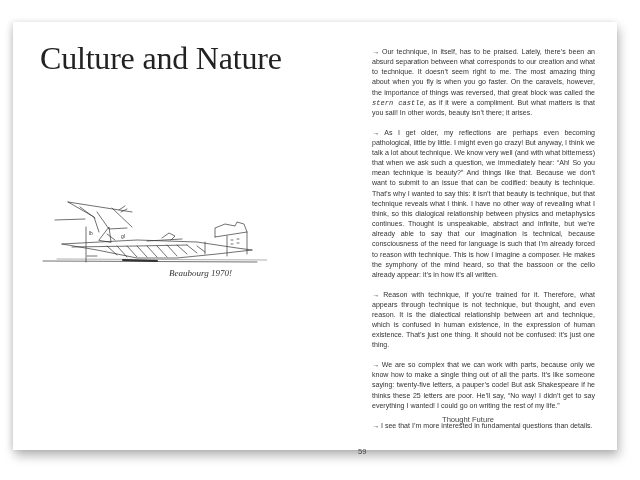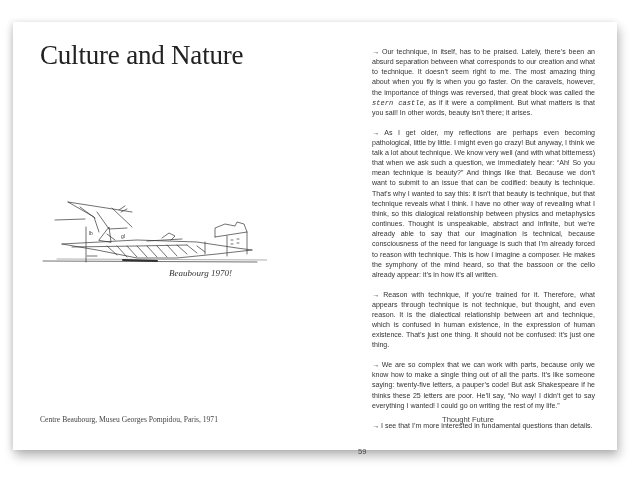--- a/index.html
+++ b/index.html
@@ -10,21 +10,21 @@
   .spread {
     position: absolute; left: 13px; top: 22px; width: 604px; height: 428px;
     background: #fff;
     box-shadow: 2px 6px 10px rgba(0,0,0,0.28), -2px 0 6px rgba(0,0,0,0.10);
   }
   .page { position: absolute; top: 0; height: 428px; }
   .page-left { left: 0; width: 302px; }
   .page-right { left: 302px; width: 302px; }
   .title {
     position: absolute; left: 27px; top: 18px;
-    font-family: "Liberation Serif", serif; font-size: 27px; color: #222;
+    font-family: "Liberation Serif", serif; font-size: 32px; color: #222;
     letter-spacing: -0.2px; white-space: nowrap;
   }
   .sketch { position: absolute; left: 24px; top: 160px; width: 230px; height: 105px; }
   .caption {
     position: absolute; left: 27px; top: 393px;
     font-family: "Liberation Serif", serif; font-size: 7.6px; color: #444; white-space: nowrap;
   }
   .body-text {
     position: absolute; left: 57px; top: 25px; width: 223px;
     font-family: "Liberation Sans", sans-serif; font-size: 7.05px; line-height: 10.15px;
@@ -78,21 +78,20 @@
 
         <path d="M178 55 L178 46 L188 42 L198 44 L200 40 L207 42 L210 50 L210 72"></path>
         <path d="M190 54 L190 74"></path>
         <path d="M178 55 L210 50"></path>
         <path d="M194 58 L196 58 M200 57 L202 57 M194 62 L196 62 M200 61 L202 61"></path>
         <path d="M168 72 L168 60"></path>
       </g>
       <text x="132" y="94" font-size="9" font-family="Liberation Serif, serif" font-style="italic" fill="#333">Beaubourg 1970!</text>
     </svg>
 
-    <div class="caption">Centre Beaubourg, Museu Georges Pompidou, Paris, 1971</div>
   </div>
 
   <div class="page page-right">
     <div class="body-text">
       <p><span>→ Our technique, in itself, has to be praised. Lately, there’s been an absurd separation between what corresponds to our creation and what to technique. It doesn’t seem right to me. The most amazing thing about when you fly is when you go faster. On the caravels, however, the importance of things was reversed, that great block was called the </span><em>stern castle</em><span>, as if it were a compliment. But what matters is that you sail! In other words, beauty isn’t there; it arises.</span></p>
       <p>→ As I get older, my reflections are perhaps even becoming pathological, little by little. I might even go crazy! But anyway, I think we talk a lot about technique. We know very well (and with what bitterness) that when we ask such a question, we immediately hear: “Ah! So you mean technique is beauty?” And things like that. Because we don’t want to submit to an issue that can be codified: beauty is technique. That’s why I wanted to say this: it isn’t that beauty is technique, but that technique reveals what I think. I have no other way of revealing what I think, so this dialogical relationship between physics and metaphysics continues. Thought is unspeakable, abstract and infinite, but we’re already able to say that our imagination is technical, because consciousness of the need for language is such that I’m already forced to reason with technique. This is how I imagine a composer. He makes the symphony of the mind heard, so that the bassoon or the cello already appear: it’s in how it’s all written.</p>
       <p>→ Reason with technique, if you’re trained for it. Therefore, what appears through technique is not technique, but thought, and even reason. It is the dialectical relationship between art and technique, which is confused in human existence, in the expression of human existence. That’s just one thing. It should not be confused: it’s just one thing.</p>
       <p>→ We are so complex that we can work with parts, because only we know how to make a single thing out of all the parts. It’s like someone saying: twenty-five letters, a pauper’s code! But ask Shakespeare if he thinks these 25 letters are poor. He’ll say, “No way! I didn’t get to say everything I wanted! I could go on writing the rest of my life.”</p>
       <p>→ I see that I’m more interested in fundamental questions than details.</p>
     </div>

